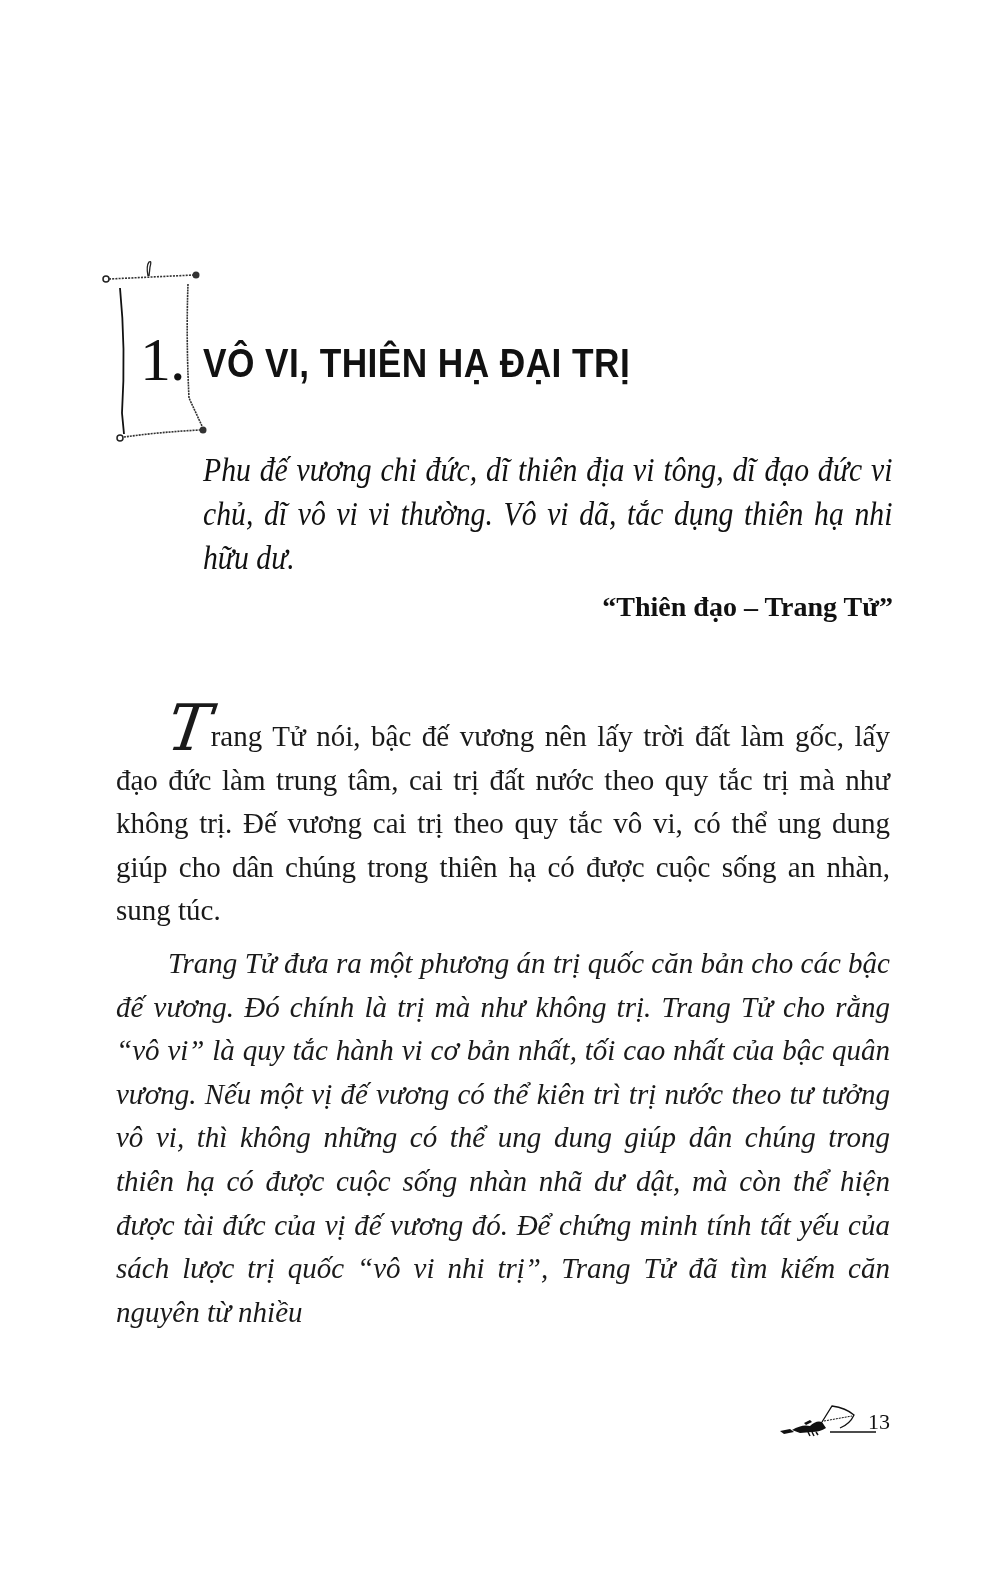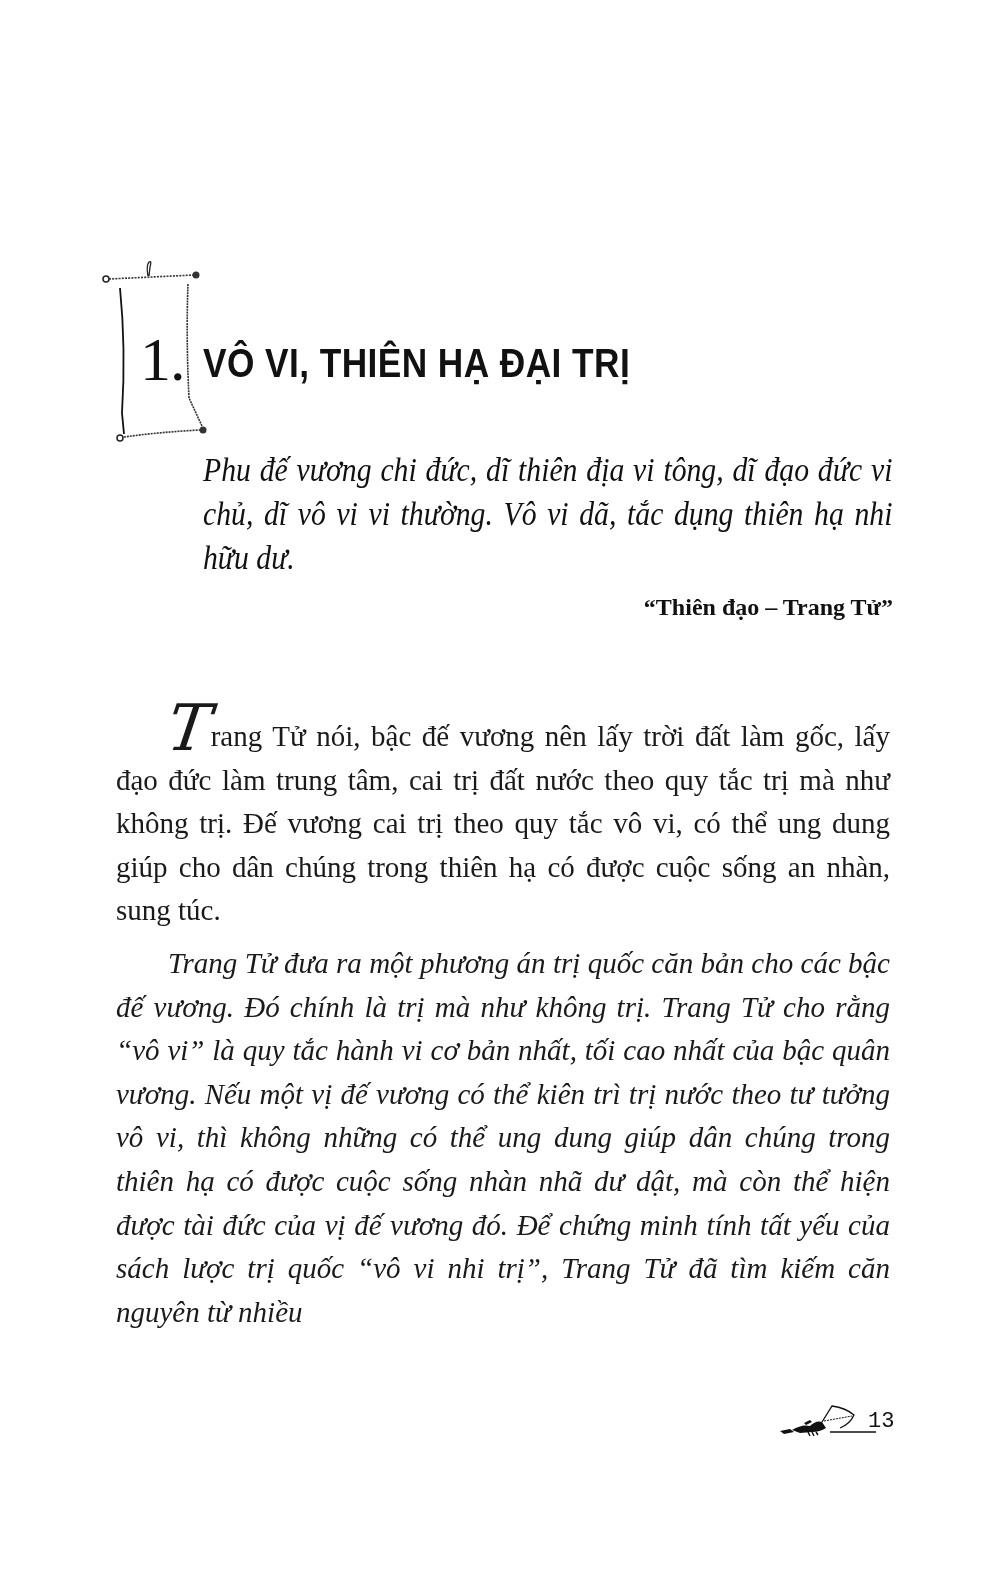--- a/index.html
+++ b/index.html
@@ -76,21 +76,21 @@
       transform: scaleX(0.9);
       transform-origin: left top;
       width: 766px;
     }
     .epigraph-source {
       position: absolute;
       right: 0;
       top: 144px;
       font-family: "Liberation Serif", "DejaVu Serif", serif;
       font-weight: bold;
-      font-size: 24px;
+      font-size: 28px;
       line-height: 30px;
       white-space: nowrap;
       color: #111;
     }
 
     
     .body-text {
       position: absolute;
       left: 116px;
       top: 708px;
@@ -131,21 +131,21 @@
       position: absolute;
       left: 0;
       top: 0;
       width: 96px;
       height: 40px;
     }
     .page-number {
       position: absolute;
       left: 88px;
       top: 6px;
-      font-family: Liberation Mono, monospace;
+      font-family: Liberation Serif, serif;
       font-size: 22px;
       line-height: 28px;
       color: #111;
     }
   </style>
 </head>
 <body>
 
 <div class="page">
 

